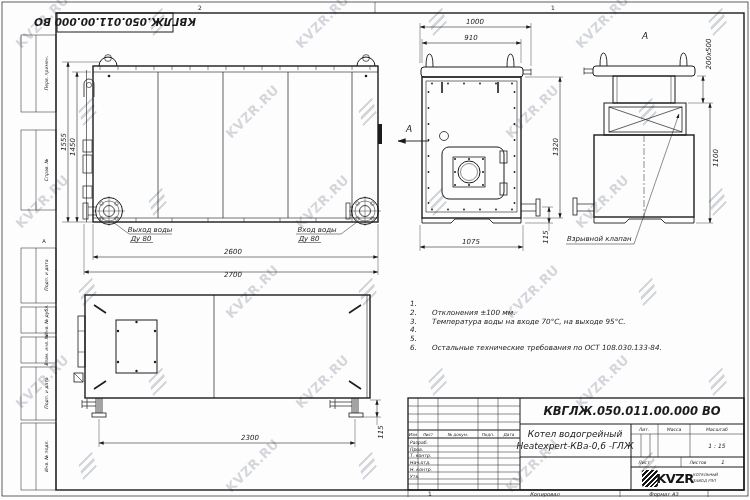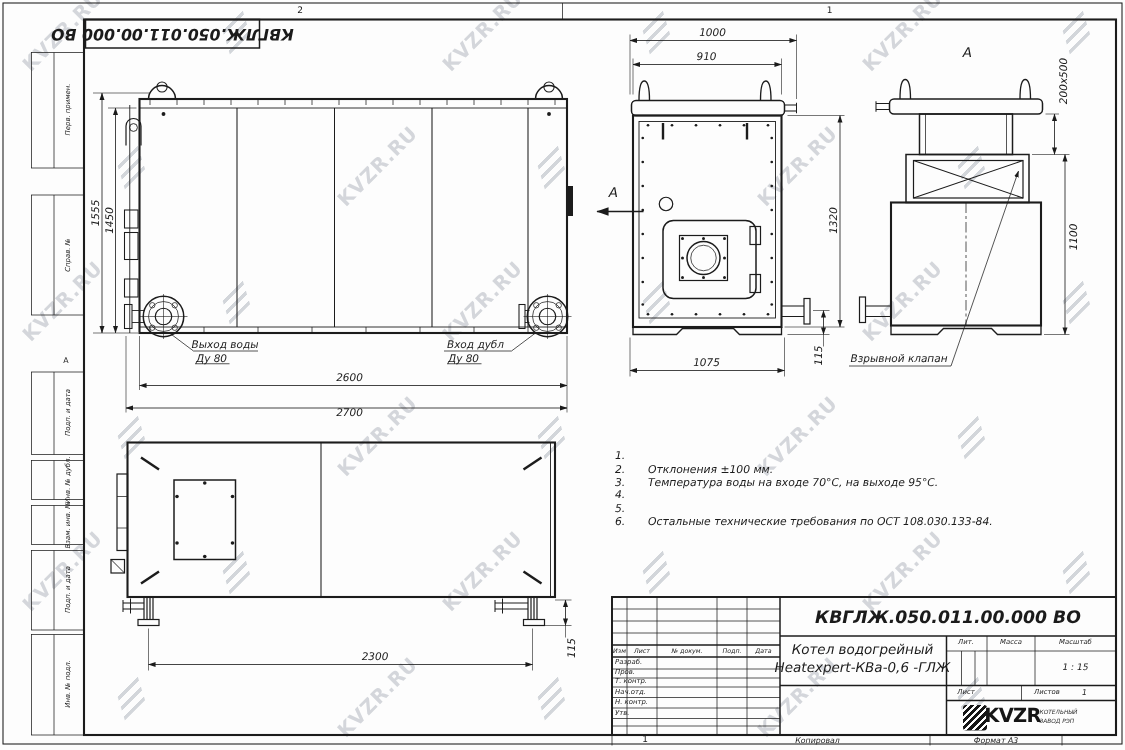--- a/index.html
+++ b/index.html
@@ -437,21 +437,21 @@
   <div class="t rot f45" style="left:46px;top:350px;">Взам. инв. №</div>
   <div class="t rot f45" style="left:46px;top:393px;">Подп. и дата</div>
   <div class="t rot f45" style="left:46px;top:456px;">Инв. № подл.</div>
 
   <div class="t rot" style="left:64px;top:142px;">1555</div>
   <div class="t rot" style="left:73px;top:147px;">1450</div>
   <div class="t" style="left:233px;top:252px;">2600</div>
   <div class="t" style="left:233px;top:275px;">2700</div>
   <div class="t" style="left:150px;top:230px;">Выход воды</div>
   <div class="t" style="left:141px;top:238.5px;">Ду 80</div>
-  <div class="t" style="left:317px;top:230px;">Вход дубл</div>
+  <div class="t" style="left:317px;top:230px;">Вход воды</div>
   <div class="t" style="left:309px;top:238.5px;">Ду 80</div>
   <div class="t f9" style="left:409px;top:129px;">А</div>
 
   <div class="t" style="left:475px;top:22px;">1000</div>
   <div class="t" style="left:471px;top:38px;">910</div>
   <div class="t rot" style="left:556px;top:147px;">1320</div>
   <div class="t rot" style="left:546px;top:237px;">115</div>
   <div class="t" style="left:471px;top:242px;">1075</div>
 
   <div class="t f9" style="left:645px;top:36px;">А</div>

